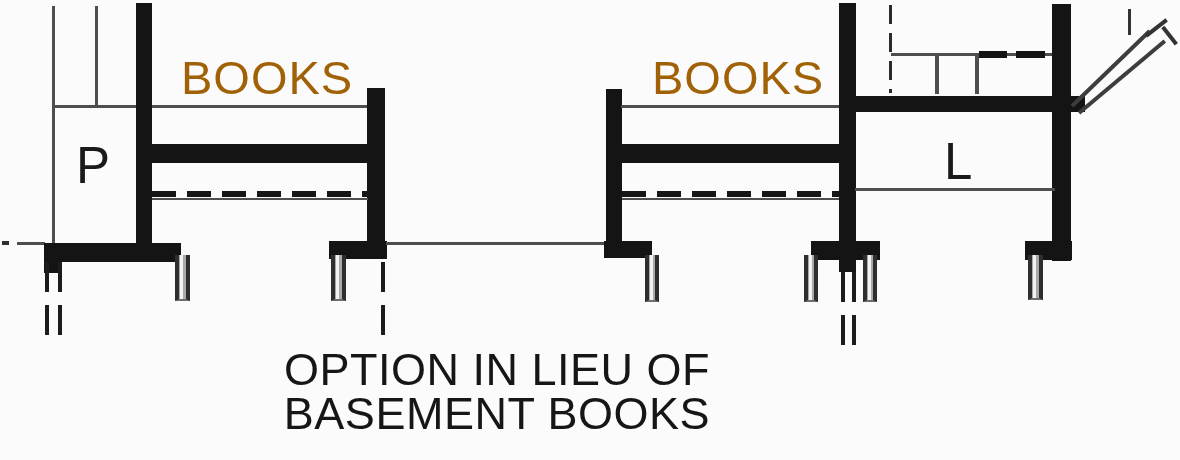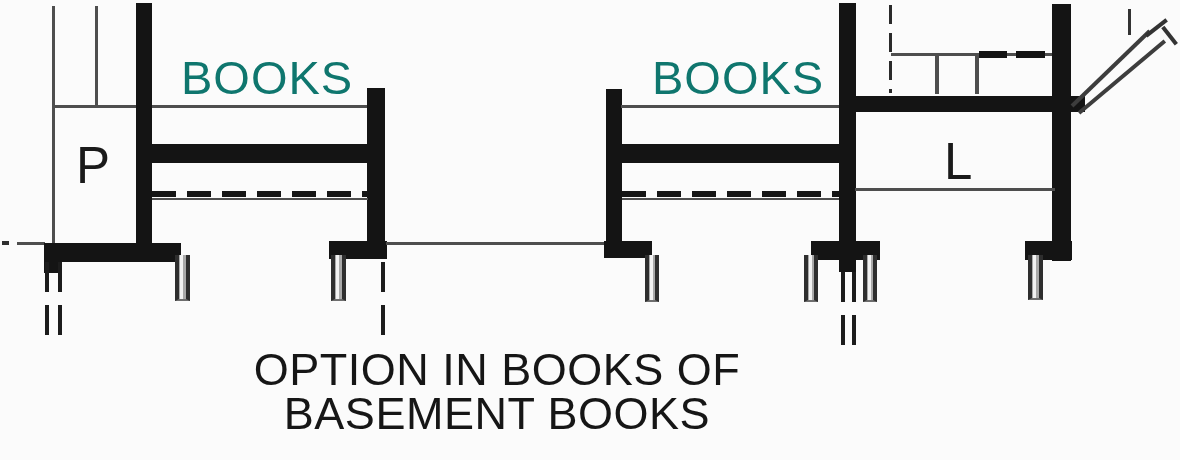--- a/index.html
+++ b/index.html
@@ -19,21 +19,21 @@
     background:repeating-linear-gradient(to bottom,#2a2a2a 0 19px,transparent 19px 28px);}
   .dash-h{position:absolute;height:6px;
     background:repeating-linear-gradient(to right,#161616 0 24px,transparent 24px 35px);}
   
   .leg{position:absolute;background:#a9a9a9;border-left:4px solid #2e2e2e;
     border-right:4px solid #2e2e2e;border-bottom:2px solid #6e6e6e;box-sizing:border-box;}
   .leg::after{content:"";position:absolute;left:1px;top:0;bottom:0;width:3px;background:#f2f2f2;}
   
   .diag{position:absolute;background:#3d3d3d;transform-origin:left center;}
   
-  .shelf-label{position:absolute;font-size:47px;font-weight:400;letter-spacing:1px;color:#0f766e;white-space:nowrap;}
+  .shelf-label{position:absolute;font-size:47px;font-weight:400;letter-spacing:1px;color:#a16207;white-space:nowrap;}
   .cab-label{position:absolute;font-size:51px;font-weight:400;color:#1a1a1a;}
   .caption{position:absolute;left:247px;top:348px;width:500px;text-align:center;
     font-size:45px;line-height:44px;font-weight:400;letter-spacing:0.5px;color:#161616;white-space:nowrap;}
 </style>
 </head>
 <body>
 
 <div class="canvas">
 
   <div>
@@ -107,17 +107,17 @@
 
   <div>
     <div class="diag" style="left:1072px;top:104px;width:108px;height:4px;transform:rotate(-44deg);"></div>
     <div class="diag" style="left:1079px;top:111px;width:112px;height:4px;transform:rotate(-40deg);"></div>
     <div class="diag" style="left:1128px;top:9px;width:3px;height:26px;background:#333;"></div>
     <div class="diag" style="left:1146px;top:34px;width:26px;height:3.5px;transform:rotate(-38deg);background:#333;"></div>
     <div class="diag" style="left:1163px;top:25px;width:22px;height:3.5px;transform:rotate(52deg);background:#333;"></div>
   </div>
 
   <div class="caption">
-    <div>OPTION IN BOOKS OF</div>
+    <div>OPTION IN LIEU OF</div>
     <div>BASEMENT BOOKS</div>
   </div>
 
 </div>
 
 </body></html>

